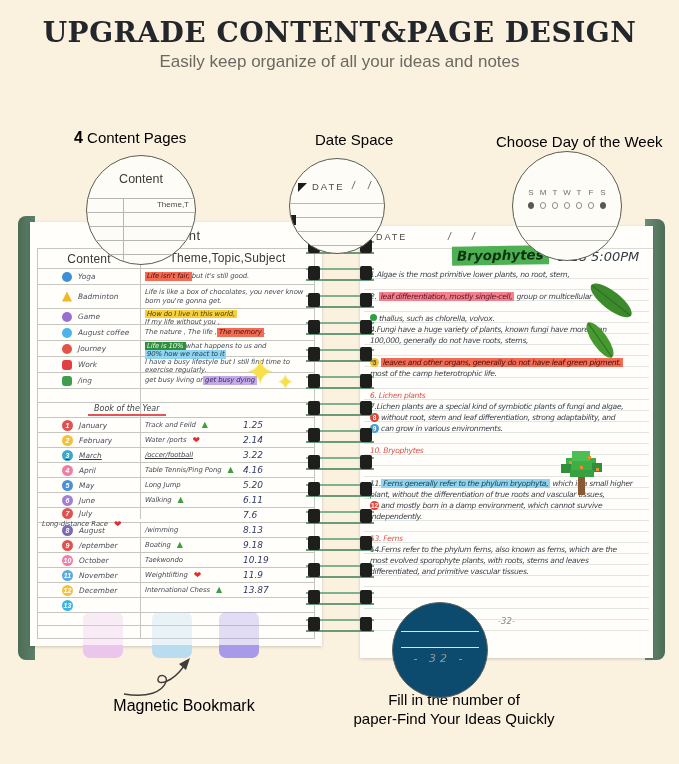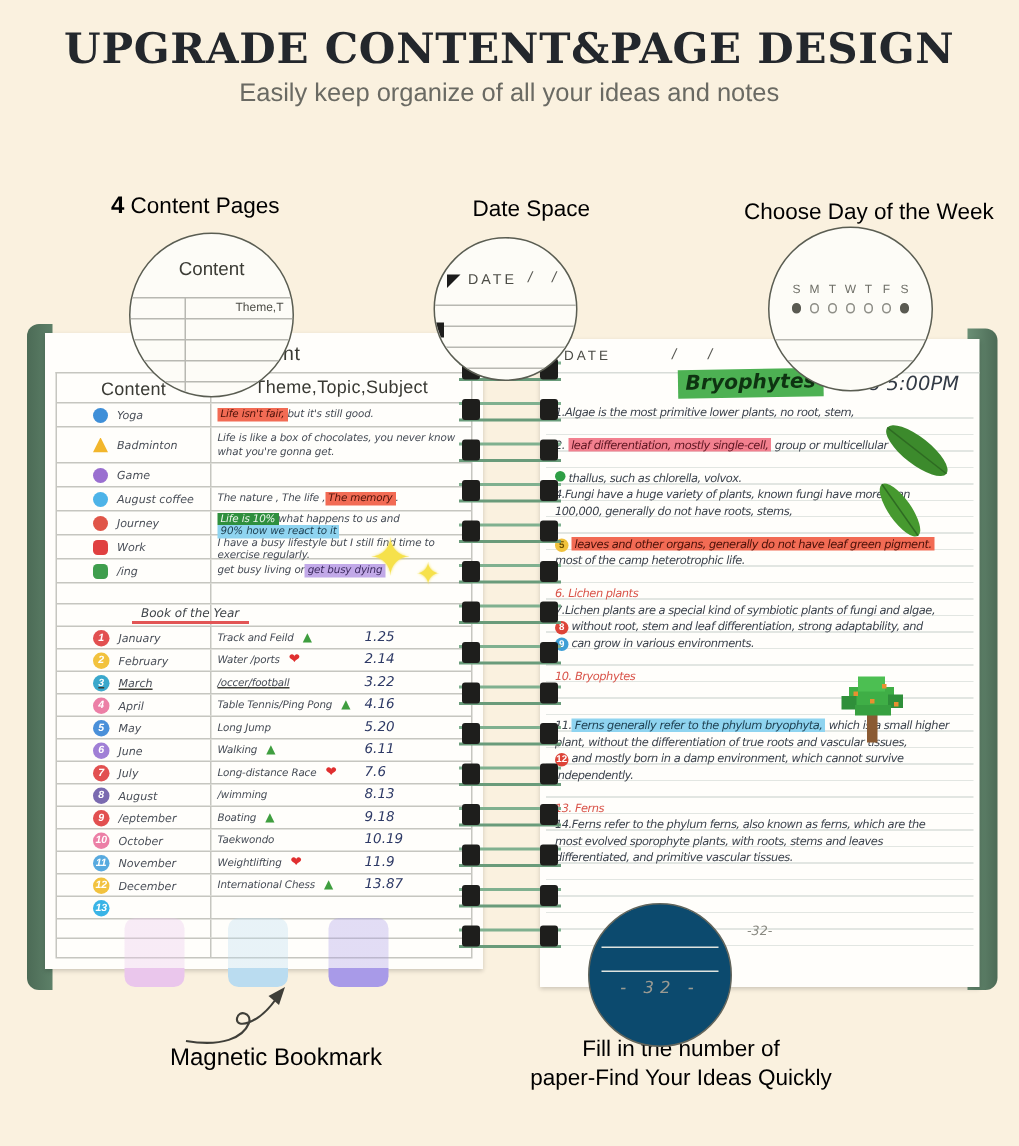--- a/index.html
+++ b/index.html
@@ -175,27 +175,31 @@
               <span class="hl-red">Life isn't fair,</span>
               <span> but it's still good.</span>
             </div>
           </div>
           <div class="trow" style="height: 24px;">
             <div class="tc1">
               <span class="ricon triangle" style="background: rgb(242, 182, 44);"></span>
               <span class="rlabel">Badminton</span>
             </div>
             <div class="tc2">
-              <span>Life is like a box of chocolates, you never know what you're gonna get.</span>
+              <span>Life is like a box of chocolates, you never know born you're gonna get.</span>
             </div>
           </div>
           <div class="trow" style="height: 16px;">
             <div class="tc1">
               <span class="ricon circle" style="background: rgb(154, 111, 208);"></span>
               <span class="rlabel">Game</span>
+            </div>
+            <div class="tc2">
+              <span class="hl-yellow">How do I live in this world,</span>
+              <span> If my life without you ,</span>
             </div>
           </div>
           <div class="trow" style="height: 16px;">
             <div class="tc1">
               <span class="ricon circle" style="background: rgb(77, 179, 232);"></span>
               <span class="rlabel">August coffee</span>
             </div>
             <div class="tc2">
               <span>The nature , The life , </span>
               <span class="hl-red">The memory</span>
@@ -300,21 +304,21 @@
             <div class="tc1">
               <span class="mcirc" style="background: rgb(160, 127, 214);">6</span>
               <span class="mname">June</span>
             </div>
             <div class="tc2">
               <span>Walking</span>
               <span class="sh sh-tri">▲</span>
             </div>
             <span class="mdate">6.11</span>
           </div>
-          <div class="trow" style="height: 15px;">
+          <div class="trow" style="height: 15px; flex-direction: column;">
             <div class="tc1">
               <span class="mcirc" style="background: rgb(226, 80, 80);">7</span>
               <span class="mname">July</span>
             </div>
             <div class="tc2">
               <span>Long-distance Race</span>
               <span class="sh sh-heart">❤</span>
             </div>
             <span class="mdate">7.6</span>
           </div>

